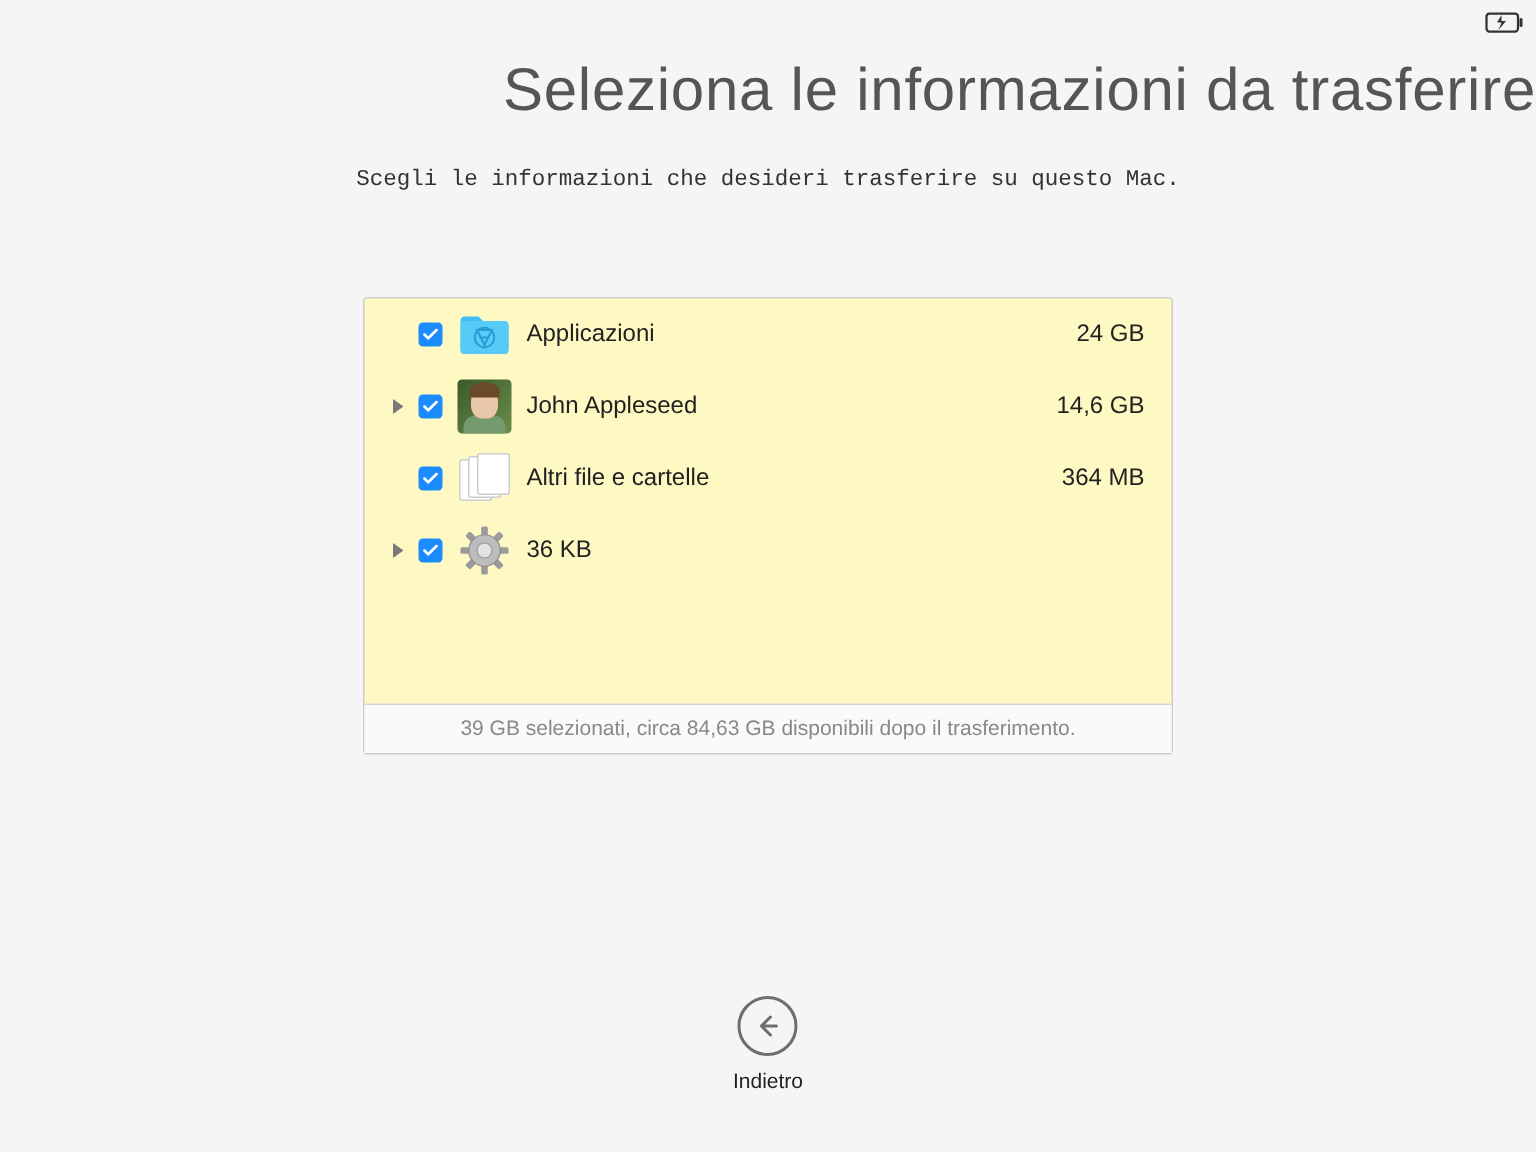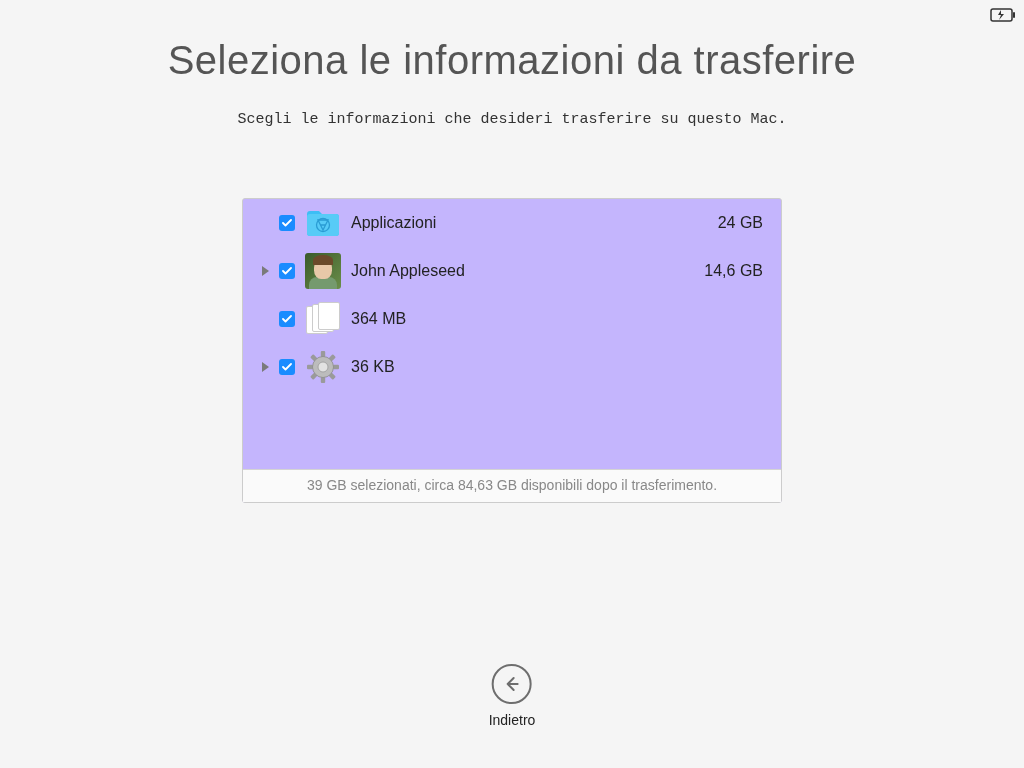--- a/index.html
+++ b/index.html
@@ -16,38 +16,38 @@
       overflow: hidden;
     }
     .battery-icon {
       position: absolute;
       top: 8px;
       right: 8px;
       width: 26px;
       height: 14px;
     }
     .title {
-      text-align: center;
+      text-align: right;
       font-size: 40px;
       font-weight: 300;
       color: #555;
       margin-top: 38px;
       letter-spacing: 0.5px;
     }
     .subtitle {
       text-align: center;
       font-size: 15px;
       color: #333;
       margin-top: 28px;
       font-family: Liberation Mono, monospace;
     }
     .panel {
       width: 540px;
       margin: 70px auto 0;
-      background: #c4b5fd;
+      background: #fef9c3;
       border: 1px solid #ccc;
       border-radius: 3px;
     }
     .panel-body {
       height: 270px;
       overflow: hidden;
     }
     .row {
       display: flex;
       align-items: center;
@@ -262,20 +262,21 @@
             <path d="M1 4 L3.5 6.5 L9 1" stroke="#fff" stroke-width="1.8" fill="none" stroke-linecap="round" stroke-linejoin="round"></path>
           </svg>
       </div>
       <div class="icon-col">
         <div class="docs-icon">
           <div class="doc-page" style="left:0;top:4px"></div>
           <div class="doc-page" style="left:6px;top:2px"></div>
           <div class="doc-page" style="left:12px;top:0"></div>
         </div>
       </div>
+      <div class="label">Altri file e cartelle</div>
       <div class="size">364 MB</div>
     </div>
 
     <div class="row">
       <div class="disclosure-col">
           <div class="disclosure"></div>
         </div>
       <div class="checkbox">
         <svg class="checkmark" viewBox="0 0 10 8">
             <path d="M1 4 L3.5 6.5 L9 1" stroke="#fff" stroke-width="1.8" fill="none" stroke-linecap="round" stroke-linejoin="round"></path>

